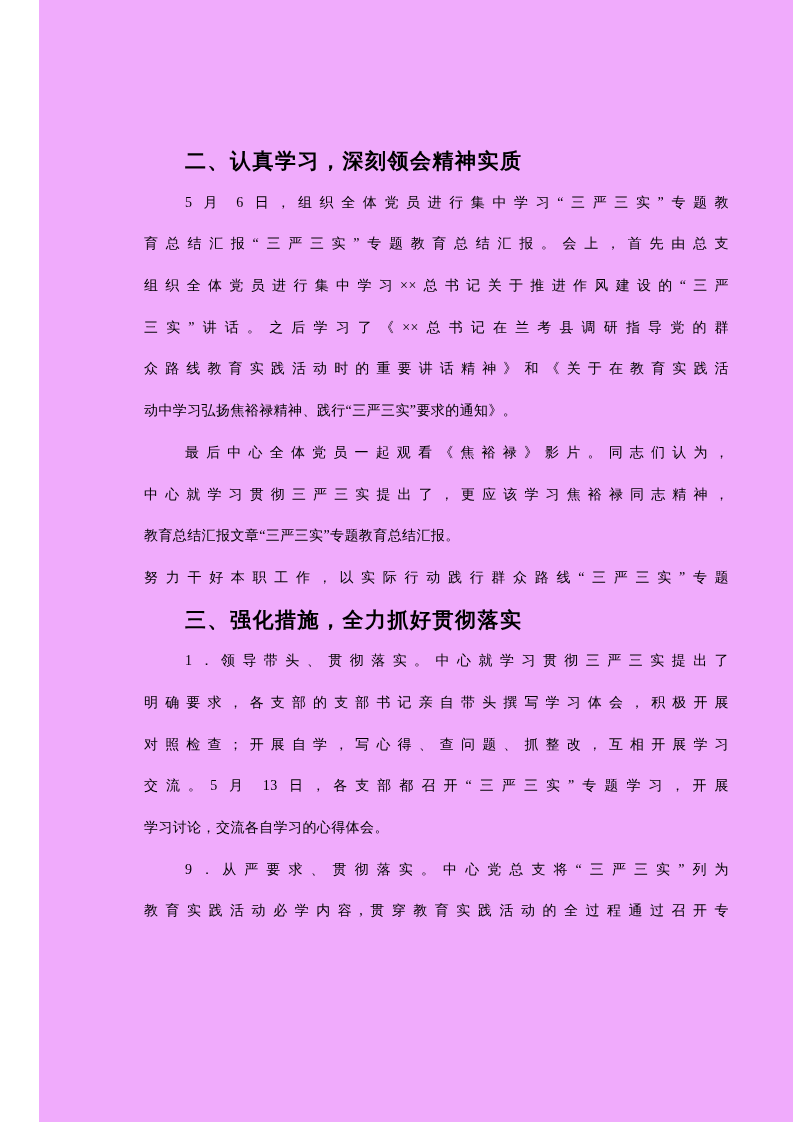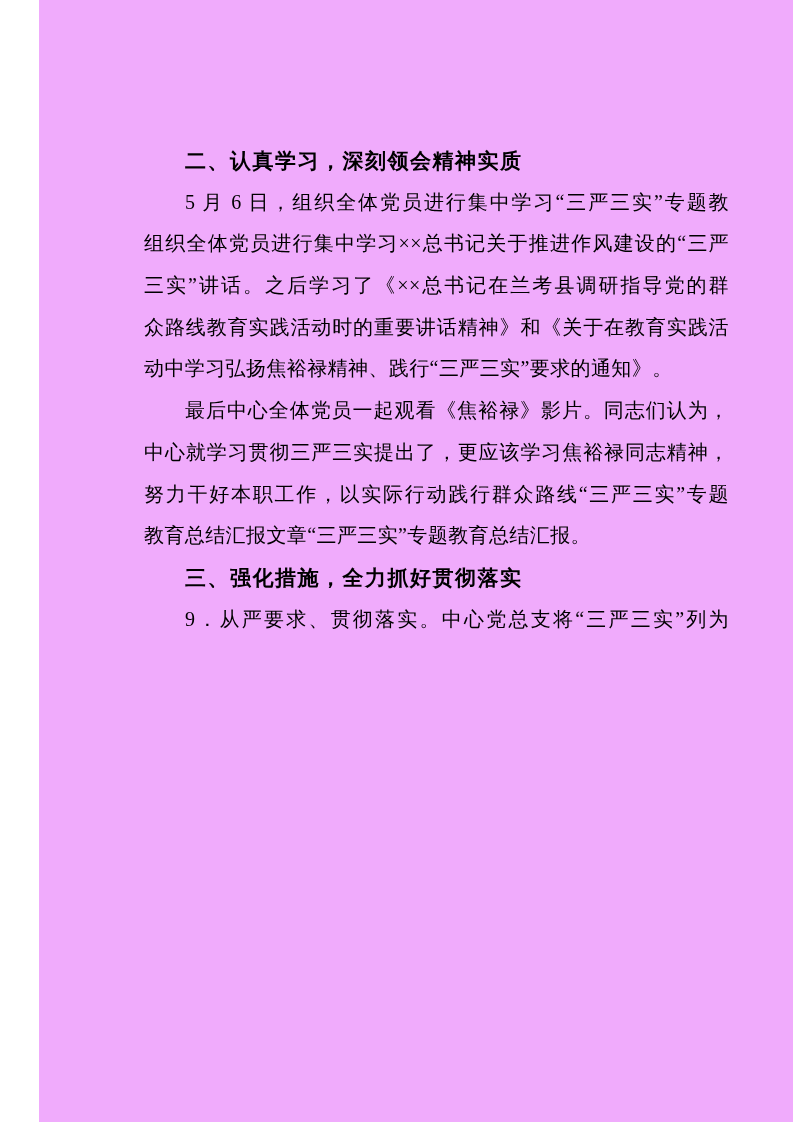--- a/index.html
+++ b/index.html
@@ -23,21 +23,21 @@
     margin-left: 39px;
   }
   .content {
     position: absolute;
     left: 105px;
     top: 140px;
     width: 585px;
   }
   .para { margin: 0; padding: 0; }
   .line {
-    font-size: 20px;
+    font-size: 14px;
     height: 41.7px;
     line-height: 41.7px;
     text-align: justify;
     text-align-last: justify;
     letter-spacing: 0.4px;
     white-space: normal;
     overflow: hidden;
   }
   .line.para-end {
     text-align: left;
@@ -62,34 +62,43 @@
 </head>
 <body>
 
 <div class="page">
   <div class="content">
 
     <h2 class="heading">二、认真学习，深刻领会精神实质</h2>
 
     <div class="para">
       <div class="line indent">5 月 6 日，组织全体党员进行集中学习“三严三实”专题教</div>
+      <div class="line">育总结汇报“三严三实”专题教育总结汇报。会上，首先由总支</div>
       <div class="line">组织全体党员进行集中学习××总书记关于推进作风建设的“三严</div>
       <div class="line">三实”讲话。之后学习了《××总书记在兰考县调研指导党的群</div>
       <div class="line">众路线教育实践活动时的重要讲话精神》和《关于在教育实践活</div>
       <div class="line para-end">动中学习弘扬焦裕禄精神、践行“三严三实”要求的通知》。</div>
     </div>
 
     <div class="para">
       <div class="line indent">最后中心全体党员一起观看《焦裕禄》影片。同志们认为，</div>
       <div class="line">中心就学习贯彻三严三实提出了，更应该学习焦裕禄同志精神，</div>
+      <div class="line para-end">教育总结汇报文章“三严三实”专题教育总结汇报。</div>
       <div class="line">努力干好本职工作，以实际行动践行群众路线“三严三实”专题</div>
-      <div class="line para-end">教育总结汇报文章“三严三实”专题教育总结汇报。</div>
     </div>
 
     <h2 class="heading">三、强化措施，全力抓好贯彻落实</h2>
 
+    <div class="para">
+      <div class="line indent">1．领导带头、贯彻落实。中心就学习贯彻三严三实提出了</div>
+      <div class="line">明确要求，各支部的支部书记亲自带头撰写学习体会，积极开展</div>
+      <div class="line">对照检查；开展自学，写心得、查问题、抓整改，互相开展学习</div>
+      <div class="line">交流。5 月 13 日，各支部都召开“三严三实”专题学习，开展</div>
+      <div class="line para-end">学习讨论，交流各自学习的心得体会。</div>
+    </div>
 
     <div class="para">
       <div class="line indent">9．从严要求、贯彻落实。中心党总支将“三严三实”列为</div>
+      <div class="line">教育实践活动必学内容,贯穿教育实践活动的全过程通过召开专</div>
     </div>
 
   </div>
 </div>
 
 </body></html>

